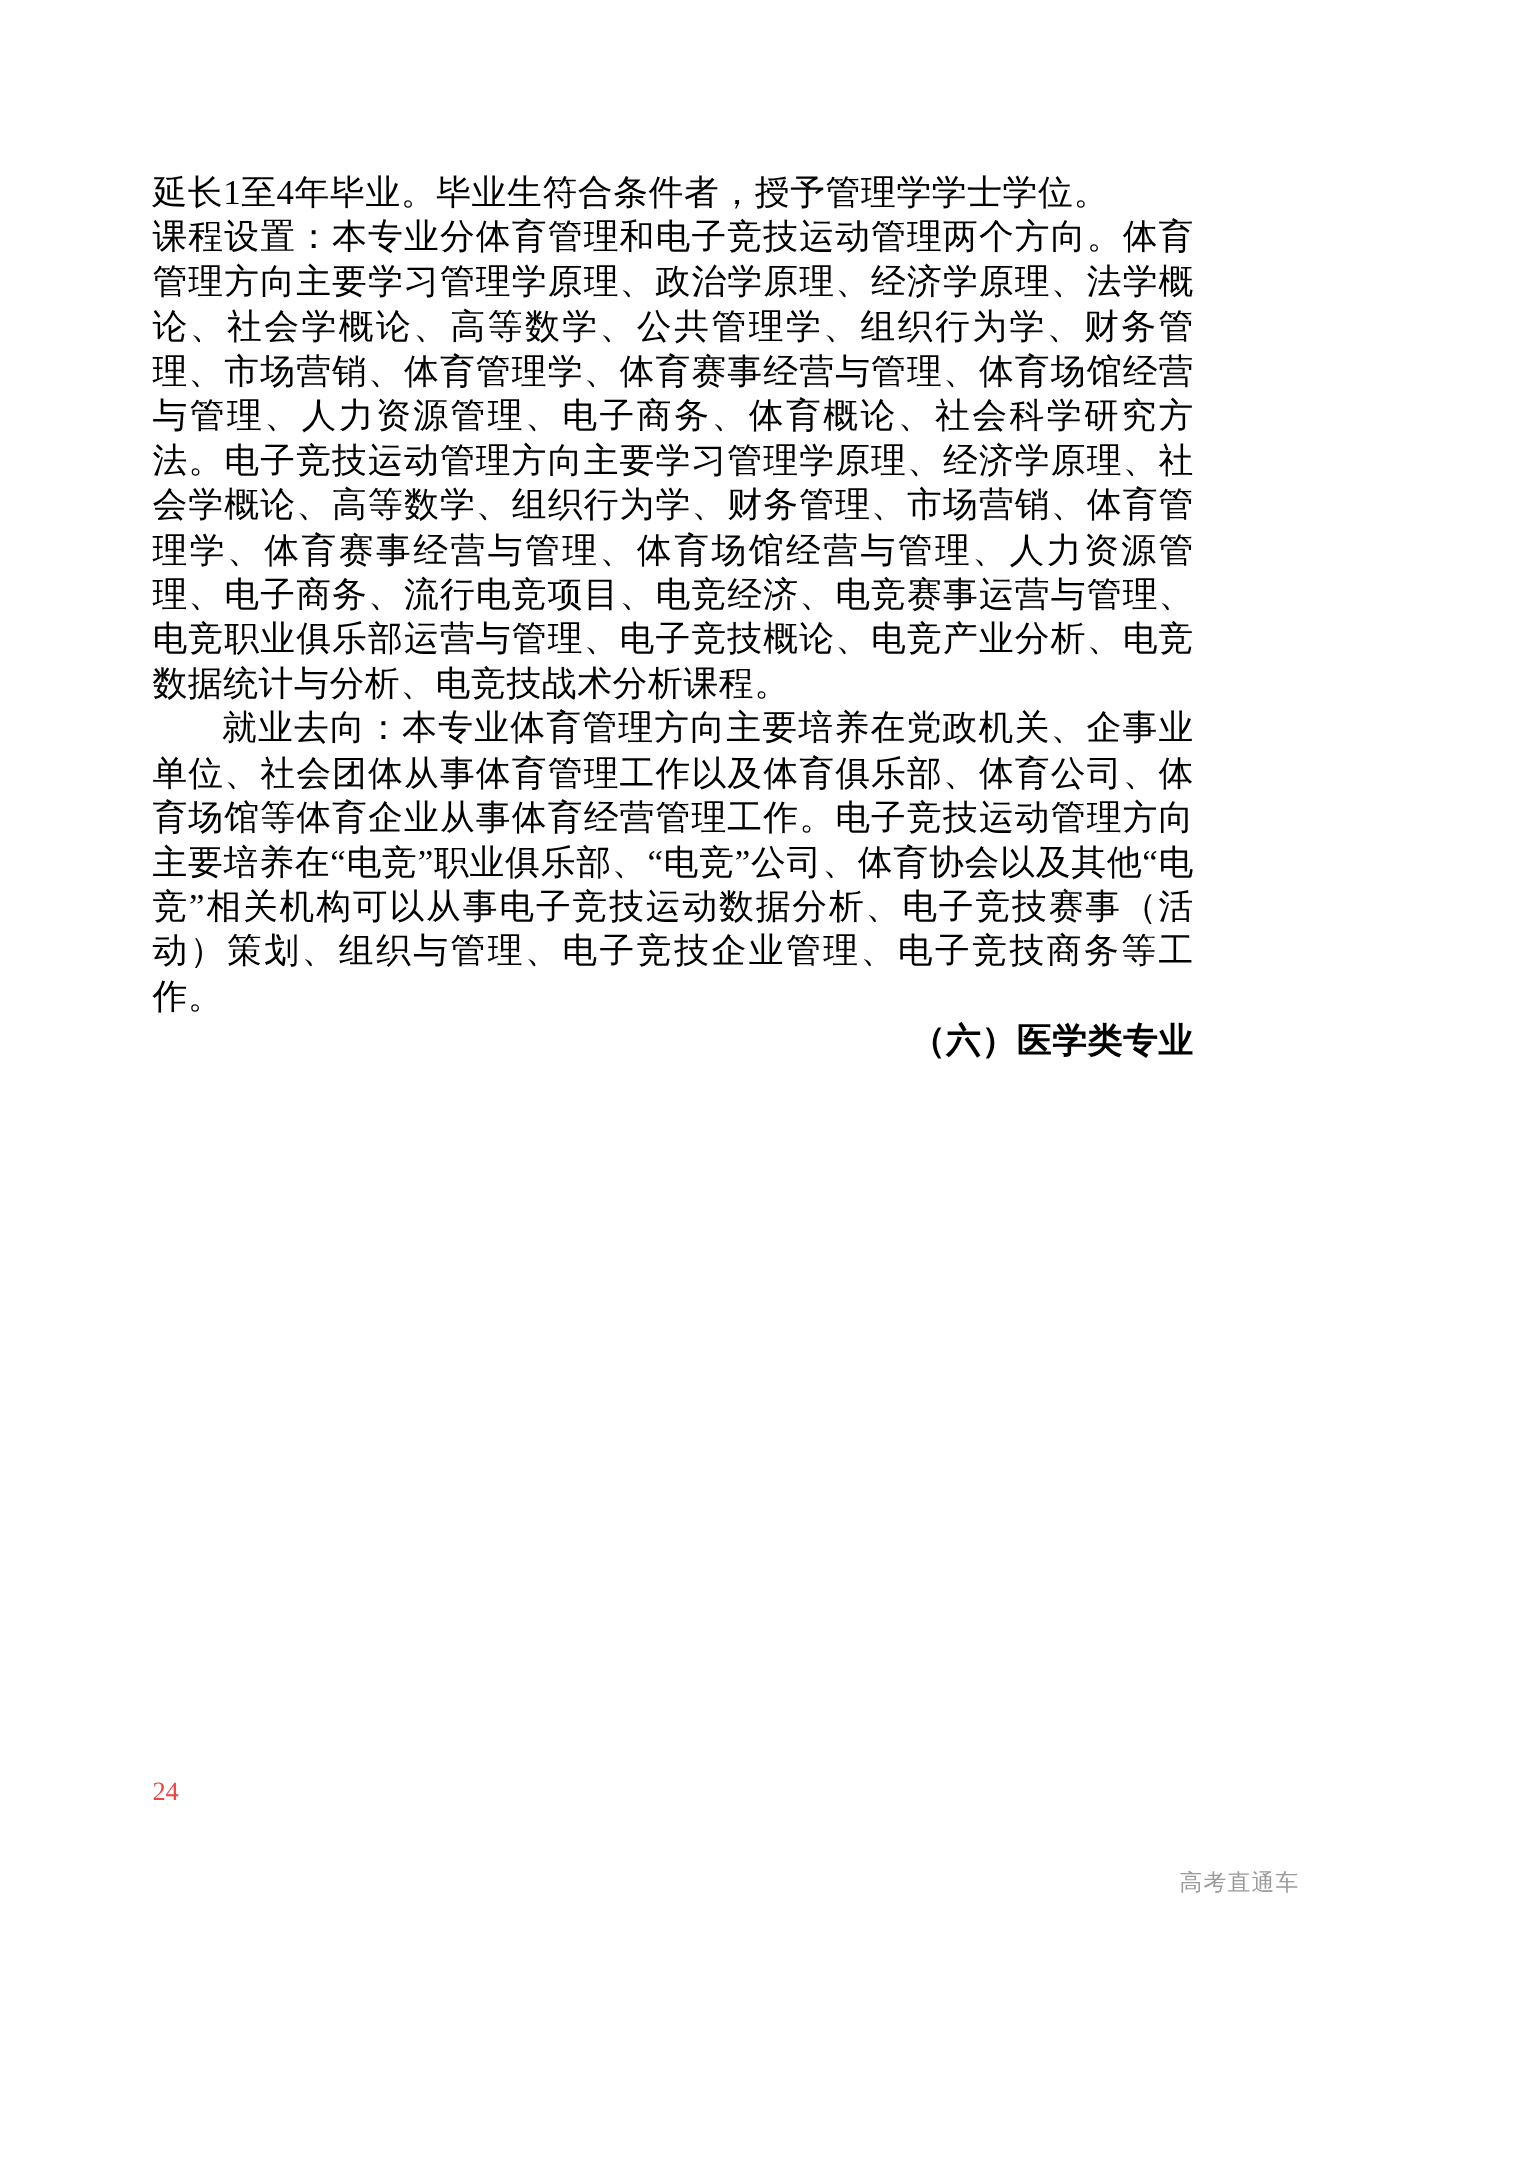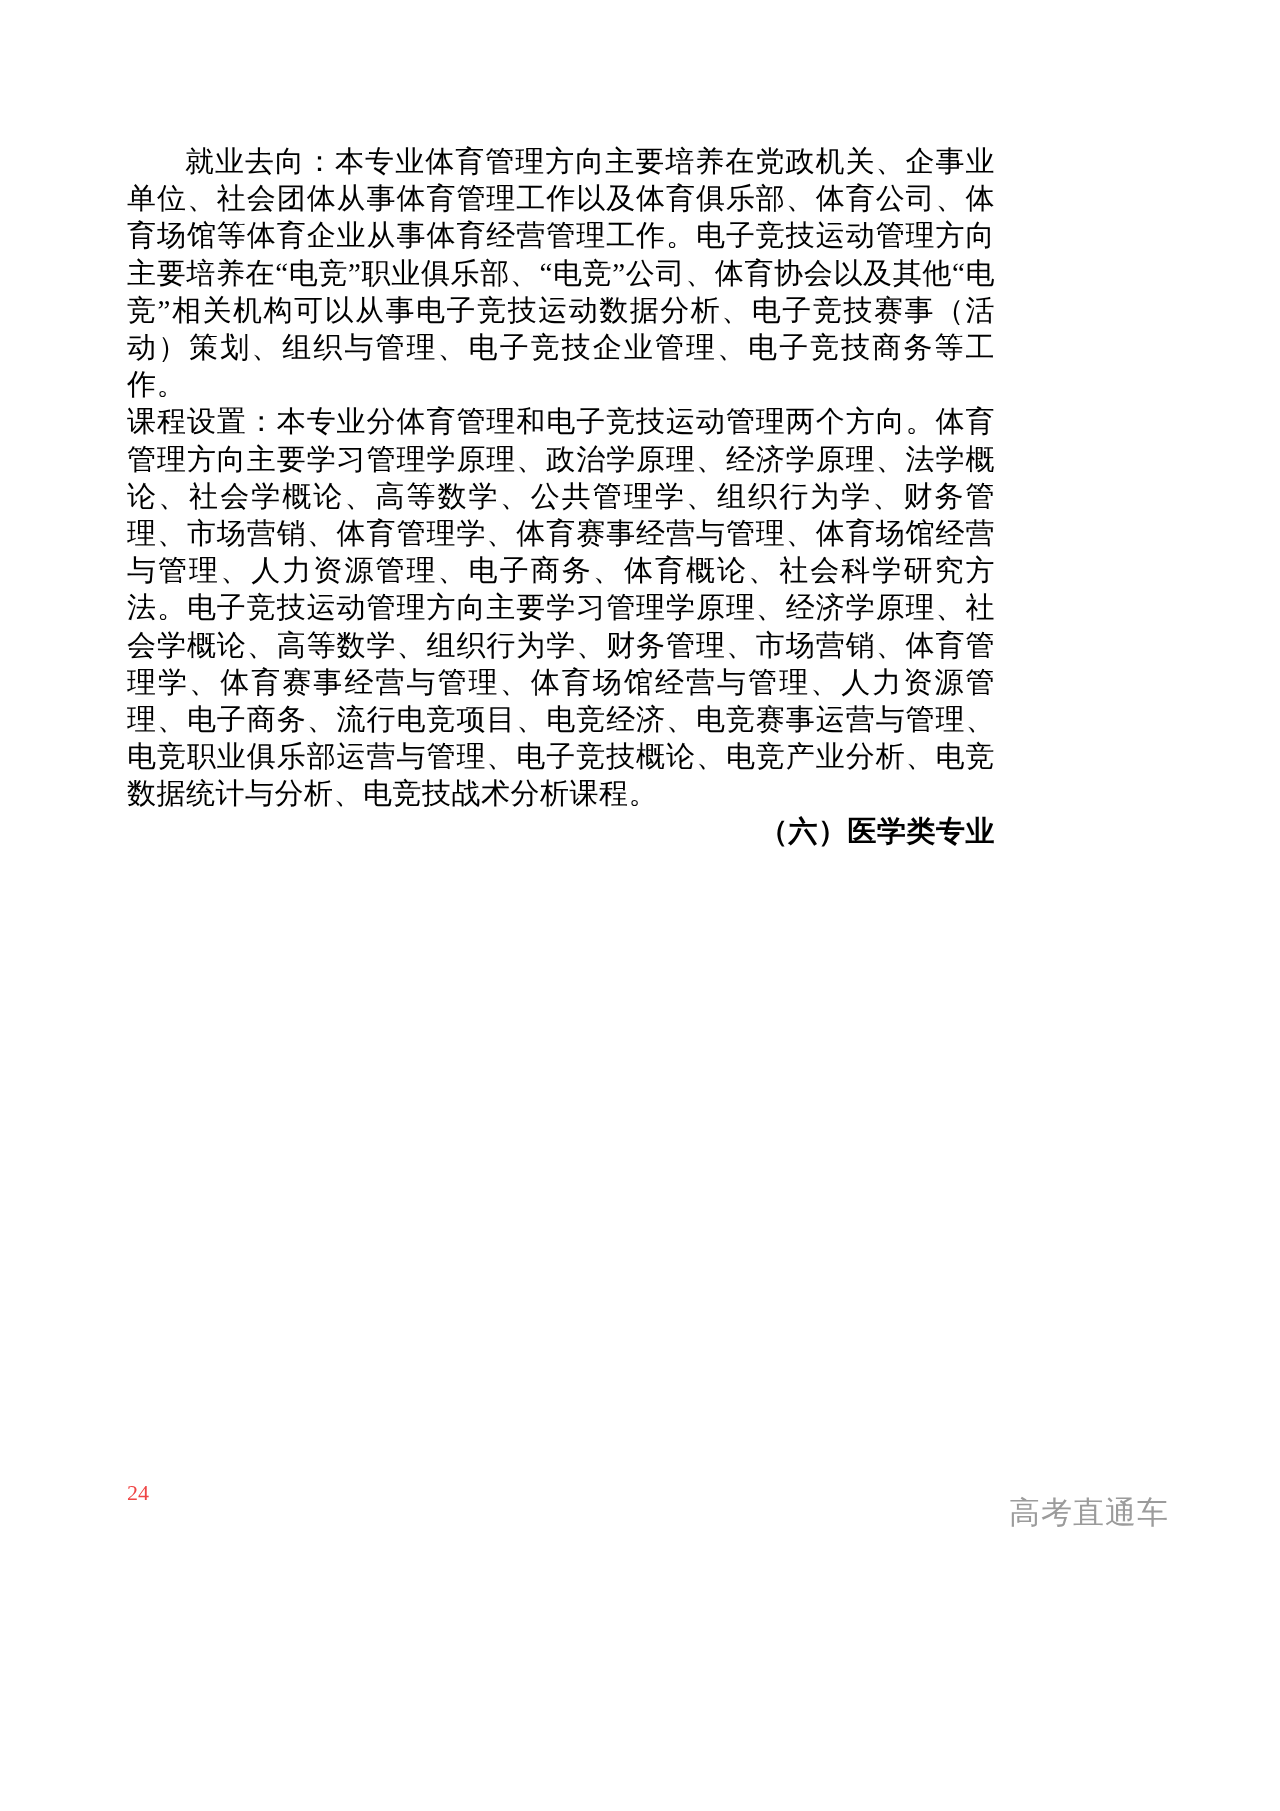--- a/index.html
+++ b/index.html
@@ -48,38 +48,38 @@
   .page-number {
     position: absolute;
     left: 127px;
     top: 1480px;
     font-size: 22px;
     color: #ef4444;
   }
   .watermark {
     position: absolute;
     left: 983px;
-    top: 1492px;
-    font-size: 31px;
+    top: 1556px;
+    font-size: 19px;
     color: #9b9b9b;
     letter-spacing: 1px;
-    margin-left: 26px;
   }
 </style>
 </head>
 <body>
 
 <div class="page">
 
   <div class="content">
 
+    <p class="para no-indent">延长1至4年毕业。毕业生符合条件者，授予管理学学士学位。</p>
+
+    <p class="para no-indent">课程设置：本专业分体育管理和电子竞技运动管理两个方向。体育管理方向主要学习管理学原理、政治学原理、经济学原理、法学概论、社会学概论、高等数学、公共管理学、组织行为学、财务管理、市场营销、体育管理学、体育赛事经营与管理、体育场馆经营与管理、人力资源管理、电子商务、体育概论、社会科学研究方法。电子竞技运动管理方向主要学习管理学原理、经济学原理、社会学概论、高等数学、组织行为学、财务管理、市场营销、体育管理学、体育赛事经营与管理、体育场馆经营与管理、人力资源管理、电子商务、流行电竞项目、电竞经济、电竞赛事运营与管理、电竞职业俱乐部运营与管理、电子竞技概论、电竞产业分析、电竞数据统计与分析、电竞技战术分析课程。</p>
 
     <p class="para indent">就业去向：本专业体育管理方向主要培养在党政机关、企事业单位、社会团体从事体育管理工作以及体育俱乐部、体育公司、体育场馆等体育企业从事体育经营管理工作。电子竞技运动管理方向主要培养在“电竞”职业俱乐部、“电竞”公司、体育协会以及其他“电竞”相关机构可以从事电子竞技运动数据分析、电子竞技赛事（活动）策划、组织与管理、电子竞技企业管理、电子竞技商务等工作。</p>
-
-    <p class="para no-indent">课程设置：本专业分体育管理和电子竞技运动管理两个方向。体育管理方向主要学习管理学原理、政治学原理、经济学原理、法学概论、社会学概论、高等数学、公共管理学、组织行为学、财务管理、市场营销、体育管理学、体育赛事经营与管理、体育场馆经营与管理、人力资源管理、电子商务、体育概论、社会科学研究方法。电子竞技运动管理方向主要学习管理学原理、经济学原理、社会学概论、高等数学、组织行为学、财务管理、市场营销、体育管理学、体育赛事经营与管理、体育场馆经营与管理、人力资源管理、电子商务、流行电竞项目、电竞经济、电竞赛事运营与管理、电竞职业俱乐部运营与管理、电子竞技概论、电竞产业分析、电竞数据统计与分析、电竞技战术分析课程。</p>
 
     <p class="para indent heading">（六）医学类专业</p>
 
 
 
 
 
 
   </div>
 

